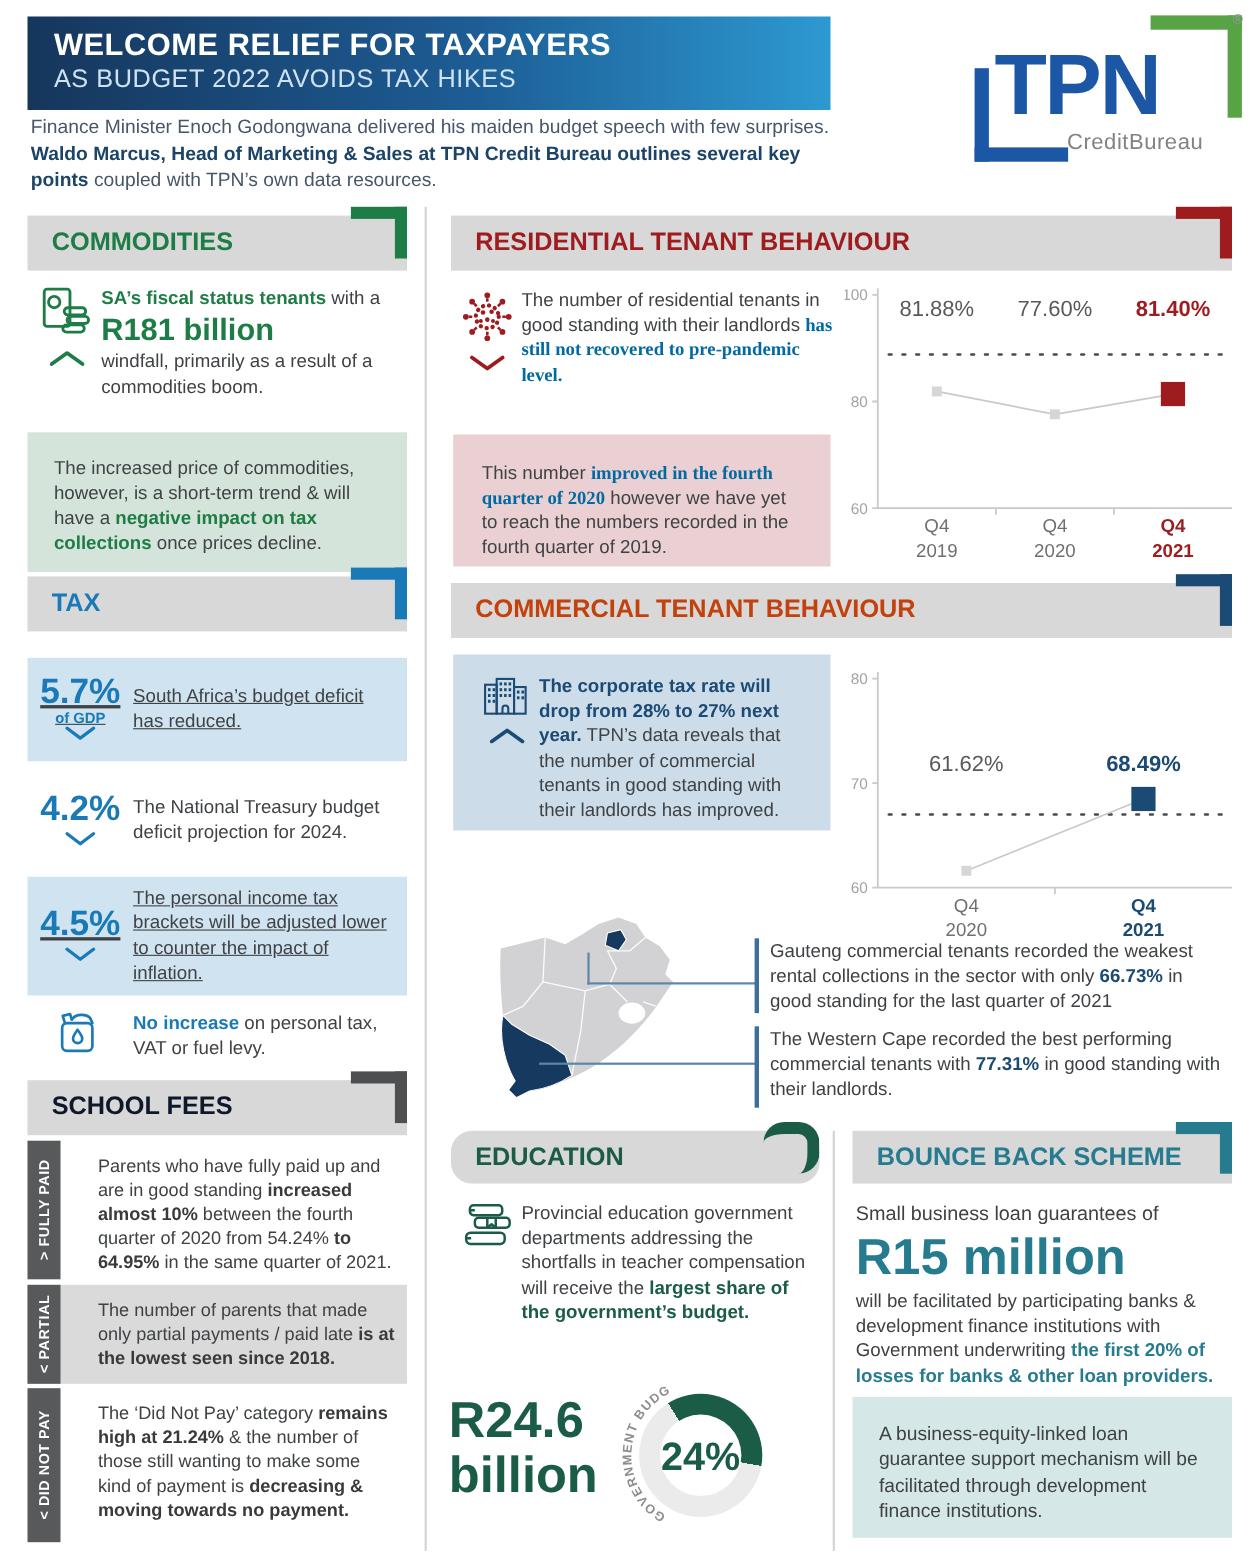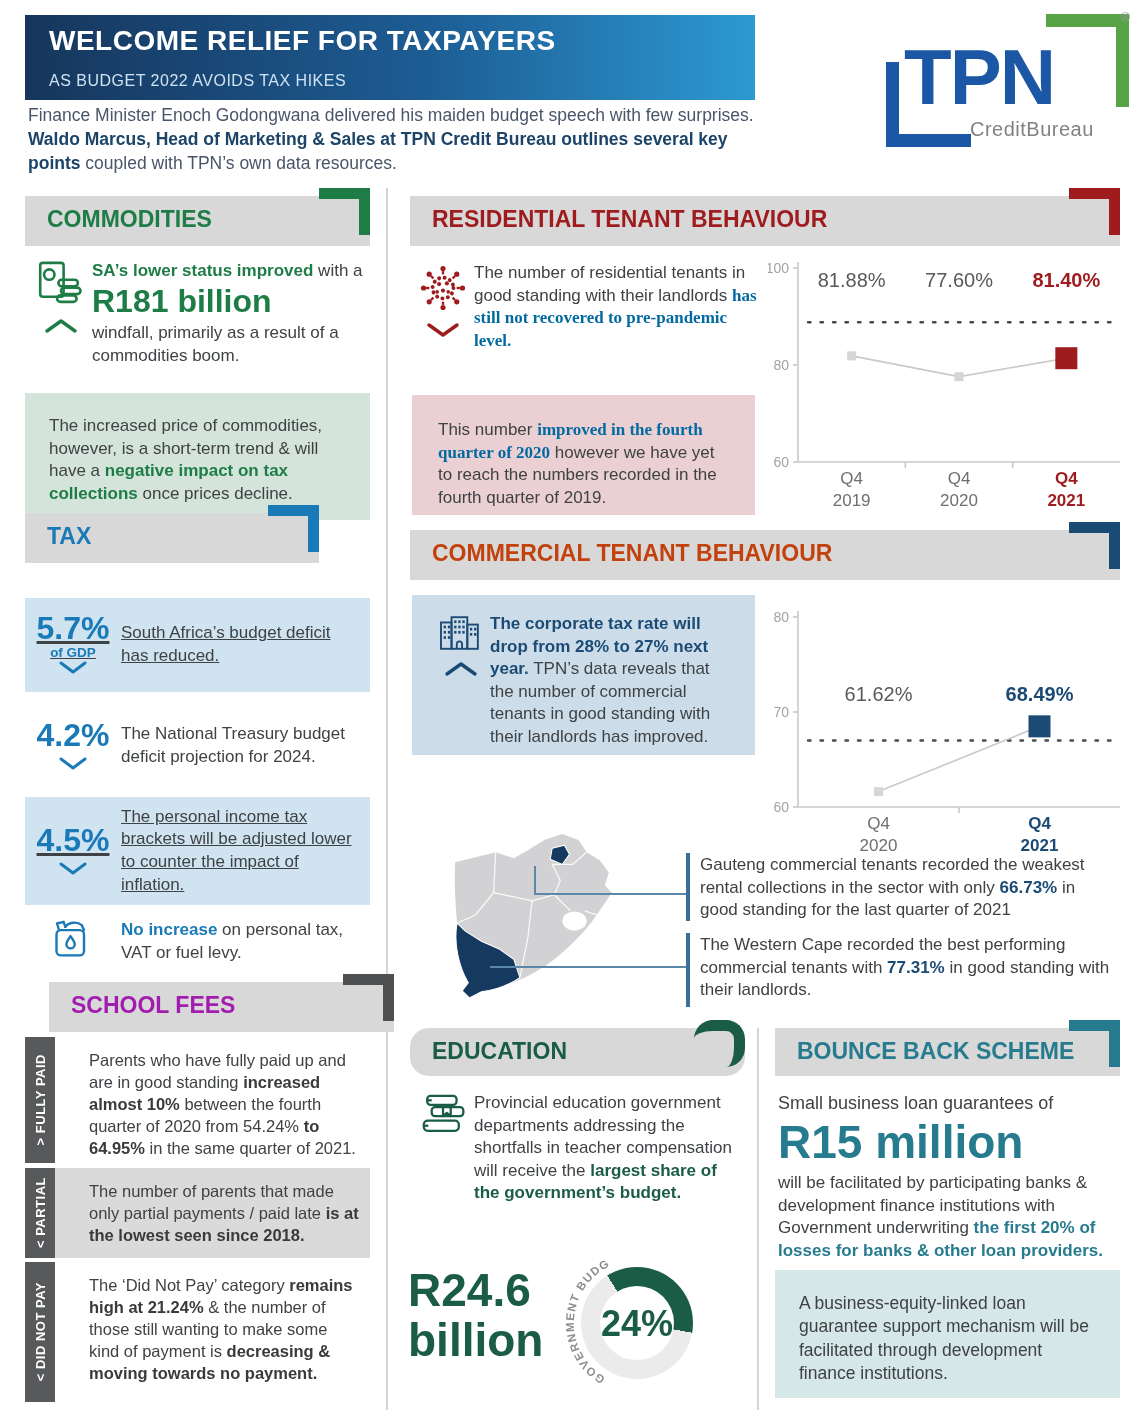--- a/index.html
+++ b/index.html
@@ -6,57 +6,57 @@
   body{
     width:1145px;height:1420px;position:relative;background:#ffffff;
     font-family:"Liberation Sans",sans-serif;color:#3f4245;overflow:hidden;
   }
   .abs{position:absolute;}
   
   .banner{left:25px;top:15px;width:730px;height:85px;
     background:linear-gradient(90deg,#16365c 0%,#1d5c94 55%,#2d99d1 100%);
     padding:10px 0 0 24px;box-sizing:border-box;}
   .banner-title{color:#ffffff;font-size:28px;font-weight:800;letter-spacing:.5px;}
-  .banner-sub{color:#cfe2f2;font-size:16px;font-weight:400;margin-top:15px;letter-spacing:.5px;}
+  .banner-sub{color:#cfe2f2;font-size:23px;font-weight:400;margin-top:1px;letter-spacing:.5px;}
   
   .logo{left:880px;top:8px;width:250px;height:150px;}
   .logo-blue-br{left:6px;top:54px;width:72px;height:72px;border-left:13px solid #1b57a4;border-bottom:13px solid #1b57a4;}
   .logo-green-br{left:166px;top:6px;width:70px;height:80px;border-top:13px solid #57a345;border-right:13px solid #57a345;}
   .logo-brand{left:24px;top:30px;font-size:78px;line-height:1;font-weight:800;color:#1b57a4;letter-spacing:-2px;}
   .logo-sub{left:90px;top:110px;font-size:20px;color:#808285;letter-spacing:.5px;}
   .logo-reg{right:0px;top:2px;font-size:13px;color:#9a9a9a;}
   
   .intro{left:28px;top:104px;width:740px;font-size:17.5px;line-height:1.36;color:#48566a;}
   .intro .b{color:#1c4468;font-weight:700;}
   
   .sec-head{height:50px;background:#d8d8d8;box-sizing:border-box;padding:10px 0 0 22px;
     font-size:23px;font-weight:800;}
   .corner{position:absolute;top:-8px;right:0;width:40px;height:36px;border-top:11px solid;border-right:11px solid;}
   .c-green{color:#1e7d46;}.c-green.corner,.corner.c-green{border-color:#1e7d46;}
   .c-red{color:#9e1b1e;}.corner.c-red{border-color:#9e1b1e;}
   .c-blue{color:#1a7ab8;}.corner.c-blue{border-color:#1a7ab8;}
   .c-navy{color:#c2410c;}.corner.c-navy{border-color:#1b4a74;}
-  .c-dgray{color:#a21caf;margin-left:24px;}.corner.c-dgray{border-color:#4e4f51;}
+  .c-dgray{color:#0f172a;}.corner.c-dgray{border-color:#4e4f51;}
   .c-dgreen{color:#1a5c45;border-radius:19px;}.corner.c-dgreen{border-color:#1a5c45;}
   .c-teal{color:#277b8e;}.corner.c-teal{border-color:#277b8e;}
   
   .vdiv{width:2px;background:#d4d4d4;}
   
   .txt{font-size:17px;line-height:1.33;color:#3f4245;}
   .accent-green .b{color:#1e7d46;font-weight:700;}
   .accent-red .b{color:#0369a1;font-weight:700;font-family:Liberation Serif, serif;}
   .accent-blue .b{color:#1a7ab8;font-weight:700;}
   .accent-navy .b{color:#1b4a74;font-weight:700;}
   .accent-dgreen .b{color:#1a5c45;font-weight:700;}
   .accent-teal .b{color:#277b8e;font-weight:700;}
   .accent-dark .b{color:#3a3a3a;font-weight:700;}
   
   .stat-flex{display:flex;}
   .icon-col{width:62px;flex:0 0 62px;display:flex;flex-direction:column;align-items:center;gap:8px;}
-  .big-amount-green{font-size:32px;font-weight:800;color:#1e7d46;line-height:1.05;margin:2px 0 4px 0;}
+  .big-amount-green{font-size:28px;font-weight:800;color:#1e7d46;line-height:1.05;margin:2px 0 4px 0;}
   .note-box{background:#d4e4da;box-sizing:border-box;padding:22px 24px;}
   
   .tax-item{box-sizing:border-box;display:flex;align-items:center;padding:10px 14px 10px 0;}
   .tax-item.shaded{background:#d0e3f0;text-decoration:underline;}
   .tax-val-col{width:96px;flex:0 0 96px;text-align:center;}
   .tax-val{font-size:32px;font-weight:800;color:#1a7ab8;line-height:1;}
   .tax-unit{font-size:13.5px;font-weight:700;color:#1a7ab8;margin-top:1px;}
   .tax-text{flex:1;padding-right:4px;}
   
   .sf-row{box-sizing:border-box;}
@@ -114,31 +114,31 @@
         <rect x="18" y="15" width="15" height="5" rx="2.5"></rect>
         <rect x="20" y="21" width="15" height="5" rx="2.5"></rect>
         <rect x="17" y="27" width="15" height="5" rx="2.5"></rect>
       </g>
     </svg>
     <svg width="36" height="16" viewBox="0 0 36 16">
       <path d="M4 13 L18 3 L32 13" fill="none" stroke="#1e7d46" stroke-width="3.4" stroke-linecap="round" stroke-linejoin="round"></path>
     </svg>
   </div>
   <div style="flex:1;">
-    <div class="txt accent-green"><span class="b">SA’s lower status improved</span><span> with a</span></div>
+    <div class="txt accent-green"><span class="b">SA’s fiscal status tenants</span><span> with a</span></div>
     <div class="big-amount-green">R181 billion</div>
     <div class="txt">windfall, primarily as a result of a commodities boom.</div>
   </div>
 </div>
 
 <div class="abs note-box" style="left:25px;top:393px;width:345px;height:127px;">
   <div class="txt accent-green"><span>The increased price of commodities, however, is a short-term trend &amp; will have a </span><span class="b">negative impact on tax collections</span><span> once prices decline.</span></div>
 </div>
 
-<div class="abs sec-head c-blue" style="left:25px;top:513px;width:294px;">
+<div class="abs sec-head c-blue" style="left:25px;top:524px;width:345px;">
   <span>TAX</span>
   <div class="corner c-blue"></div>
 </div>
 
 <div class="abs tax-item shaded" style="left:25px;top:598px;width:345px;height:94px;">
   <div class="tax-val-col">
     <div class="tax-val">5.7%</div>
     <div class="tax-unit">of GDP</div>
     <svg width="30" height="13" viewBox="0 0 30 13">
       <path d="M3 2 L15 11 L27 2" fill="none" stroke="#1a7ab8" stroke-width="3" stroke-linecap="round" stroke-linejoin="round"></path>

